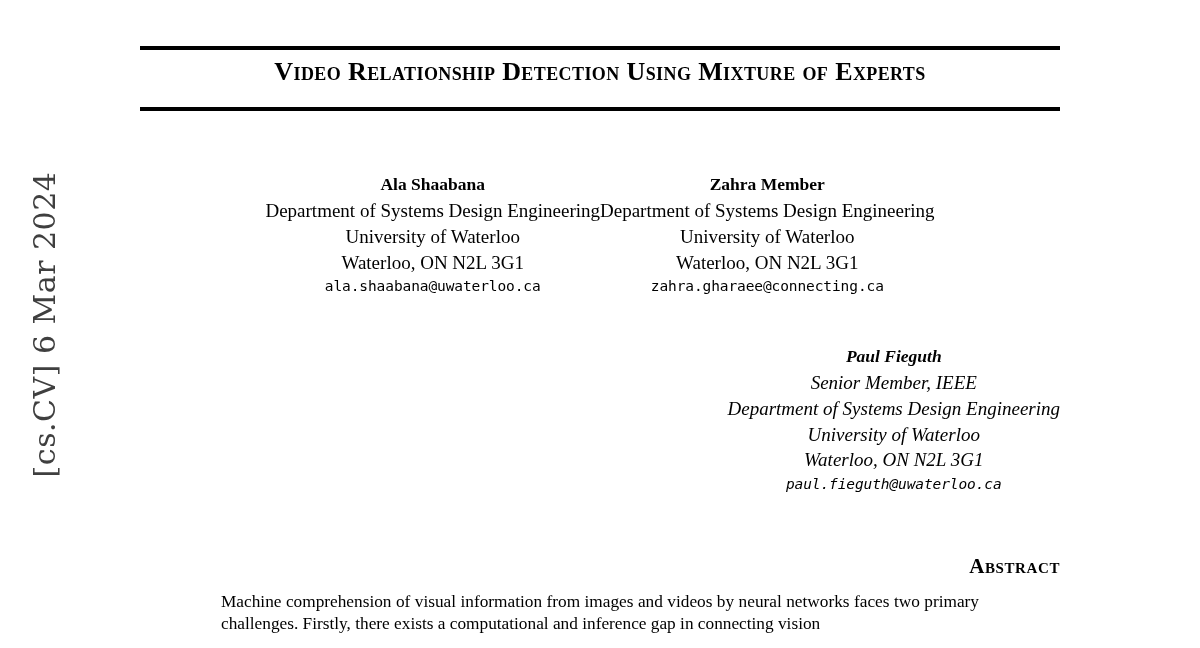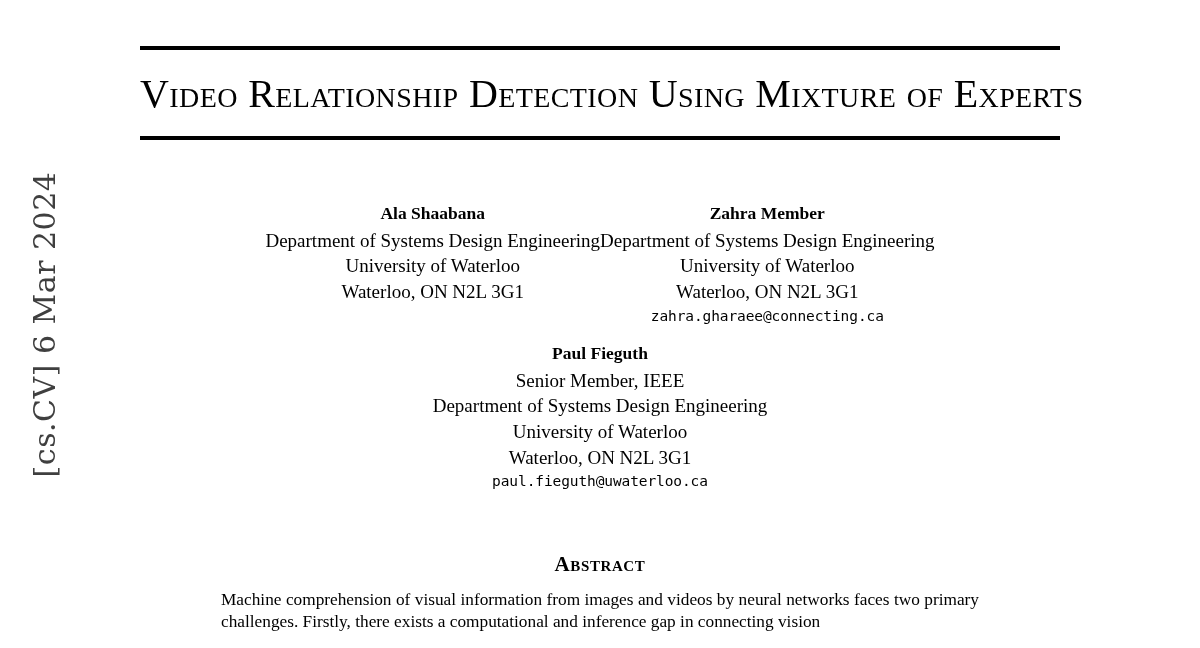--- a/index.html
+++ b/index.html
@@ -55,26 +55,27 @@
   .rule-bottom {
     margin-top: 0px;
     height: 4px;
     background: #000000;
     width: 920px;
   }
 
   .title {
     text-align: center;
     font-family: "Liberation Serif", serif;
-    font-size: 40px;
+    font-size: 26px;
     font-variant: small-caps;
     letter-spacing: 0.4px;
-    padding: 22px 0 20px 0;
+    padding: 8px 0 20px 0;
     line-height: 1.1;
     white-space: nowrap;
+    font-weight: bold;
   }
 
   .authors-row {
     display: flex;
     justify-content: center;
     margin-top: 62px;
   }
   .author-block {
     text-align: center;
     line-height: 1.35;
@@ -90,26 +91,27 @@
   }
   .author-email {
     font-family: "DejaVu Sans Mono", monospace;
     font-size: 14.5px;
     margin-top: 2px;
     letter-spacing: -0.1px;
   }
 
   .authors-row-second {
     display: flex;
-    justify-content: center;
-    margin-top: 16px;
+    justify-content: flex-end;
+    margin-top: 48px;
+    font-style: italic;
   }
 
   .abstract-head {
-    text-align: center;
+    text-align: right;
     font-variant: small-caps;
     font-weight: bold;
     font-size: 21px;
     letter-spacing: 0.6px;
     margin-top: 60px;
   }
 
   .abstract-body {
     margin: 12px auto 0 auto;
     width: 782px;
@@ -137,20 +139,21 @@
 
   <div class="rule-bottom"></div>
 
   <div class="authors-row">
 
     <div class="author-block">
       <div class="author-name">Ala Shaabana</div>
       <div class="author-line">Department of Systems Design Engineering</div>
       <div class="author-line">University of Waterloo</div>
       <div class="author-line">Waterloo, ON N2L 3G1</div>
+      <div class="author-email">ala.shaabana@uwaterloo.ca</div>
     </div>
 
     <div class="author-block">
       <div class="author-name">Zahra Member</div>
       <div class="author-line">Department of Systems Design Engineering</div>
       <div class="author-line">University of Waterloo</div>
       <div class="author-line">Waterloo, ON N2L 3G1</div>
       <div class="author-email">zahra.gharaee@connecting.ca</div>
     </div>
 

